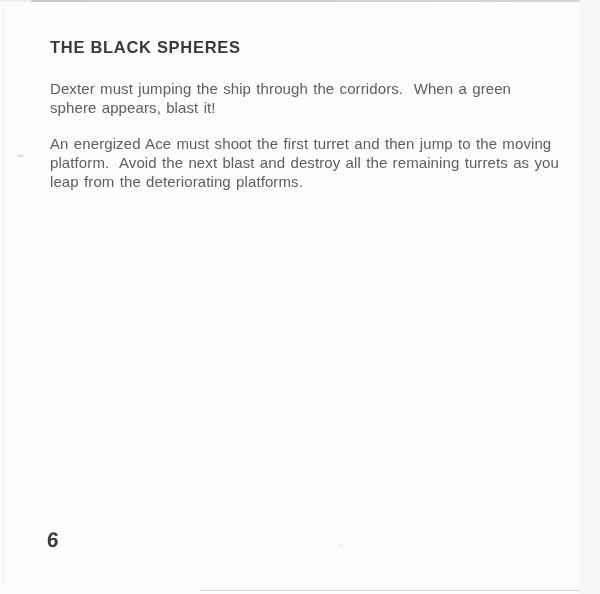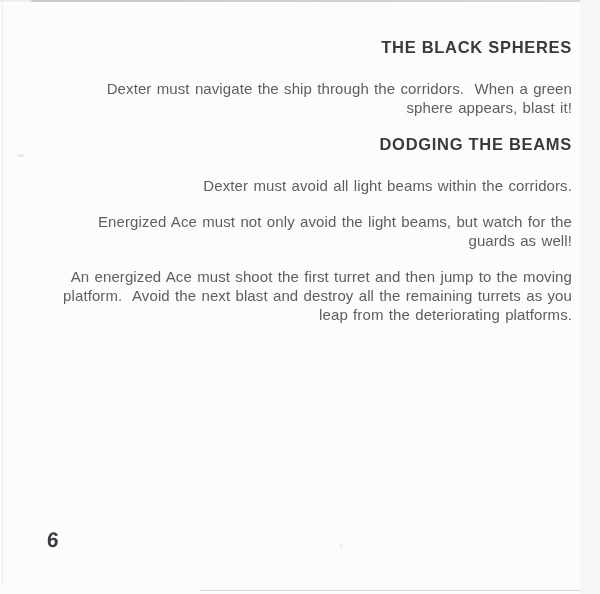--- a/index.html
+++ b/index.html
@@ -12,21 +12,20 @@
   html,body{width:600px;height:594px;overflow:hidden;}
   body{
     background:#f6f6f6;
     font-family:"Liberation Sans", sans-serif;
   }
   .page{
     position:relative;
     width:580px;
     height:594px;
     background:var(--page-bg);
-    text-align:right;
   }
   
   .scan-top-line{
     position:absolute;
     top:0;left:0;right:0;height:2px;
     background:linear-gradient(to right,#efefef 0px,#efefef 30px,#c9c9c9 33px,#d6d6d6 100%);
   }
   .scan-left-line{
     position:absolute;
     top:4px;left:2px;width:1px;height:580px;
@@ -88,30 +87,24 @@
   <div class="scan-top-line"></div>
   <div class="scan-left-line"></div>
   <div class="scan-bottom-line"></div>
   <div class="scan-speck-a"></div>
   <div class="scan-speck-b"></div>
 
   <div class="content">
 
     <div class="section">
       <h2 class="section-heading">THE BLACK SPHERES</h2>
-      <p class="body-paragraph">Dexter must navigate the ship through the corridors.  When a green
+      <p class="body-paragraph">Dexter must jumping the ship through the corridors.  When a green
 sphere appears, blast it!</p>
     </div>
 
-    <div class="section">
-      <h2 class="section-heading">DODGING THE BEAMS</h2>
-      <p class="body-paragraph">Dexter must avoid all light beams within the corridors.</p>
-      <p class="body-paragraph">Energized Ace must not only avoid the light beams, but watch for the
-guards as well!</p>
-    </div>
 
     <div class="section">
       <p class="body-paragraph">An energized Ace must shoot the first turret and then jump to the moving
 platform.  Avoid the next blast and destroy all the remaining turrets as you
 leap from the deteriorating platforms.</p>
     </div>
 
   </div>
 
   <div class="page-number">6</div>

